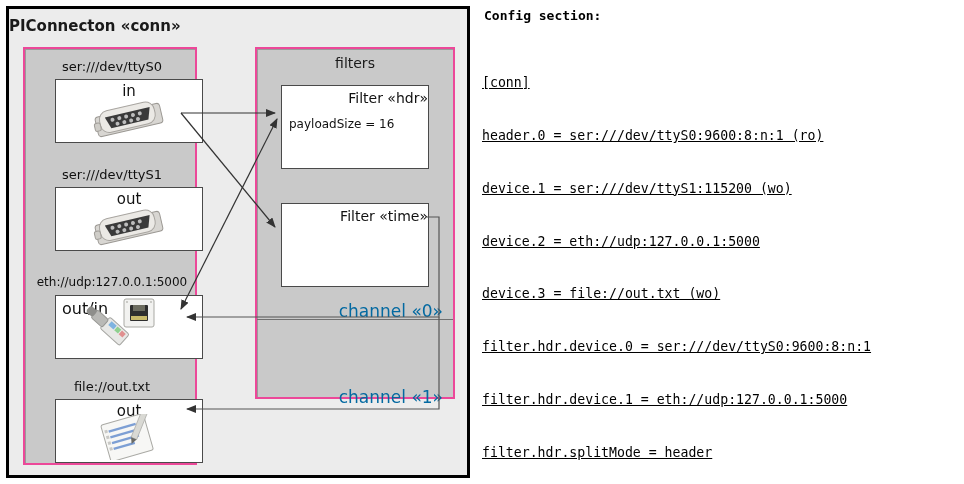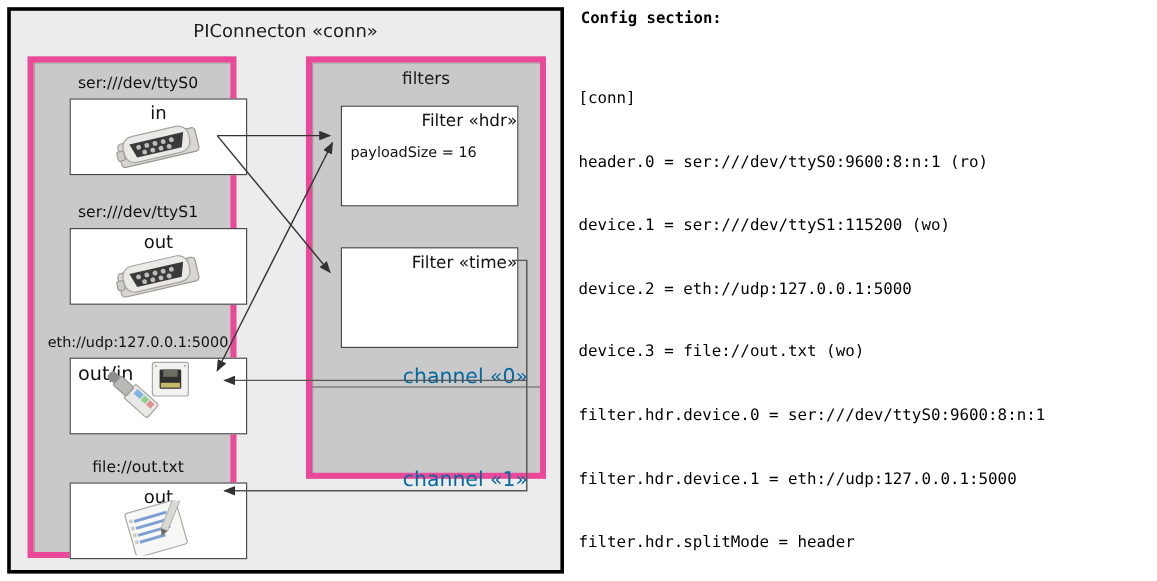--- a/index.html
+++ b/index.html
@@ -14,27 +14,27 @@
 
   
   #diagram-panel {
     position: absolute; left: 6px; top: 6px;
     width: 464px; height: 472px;
     border: 3px solid #000000;
     background: #ececec;
   }
   #diagram-title {
     position: absolute; left: 0; top: 8px; width: 100%;
-    text-align: center; font-size: 15px; color: #1a1a1a;
+    text-align: left; font-size: 15px; color: #1a1a1a; font-weight: bold;
   }
 
   .group-panel {
     position: absolute;
     background: #c9c9c9;
-    border: 5px solid #ec4899;
+    border: 2px solid #ec4899;
     box-shadow: 1px 1px 0 #9a9a9a inset;
   }
   #devices-panel { left: 14px; top: 38px; width: 174px; height: 418px; }
   #filters-panel { left: 246px; top: 38px; width: 200px; height: 352px; }
 
   #filters-title {
     position: absolute; left: 0; top: 6px; width: 100%;
     text-align: center; font-size: 14px; color: #1a1a1a;
   }
 
@@ -102,21 +102,21 @@
   #config-heading {
     font-family: "DejaVu Sans Mono", monospace;
     font-size: 13px; font-weight: bold; color: #000000;
     margin: 0 0 16px 2px;
   }
   #config-lines {
     font-family: "DejaVu Sans Mono", monospace;
     font-size: 13.2px; line-height: 17.6px;
     color: #000000; white-space: pre;
   }
-  .cfg-line { white-space: pre; }
+  .cfg-line { white-space: pre; text-decoration: underline; }
 </style>
 </head>
 <body>
 
 <div id="root">
 
   <div id="diagram-panel">
 
     <div id="diagram-title">PIConnecton «conn»</div>
 

